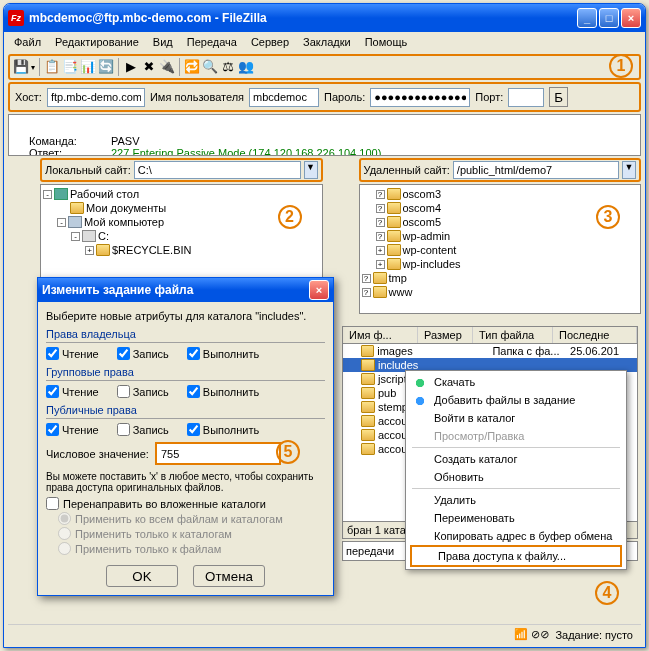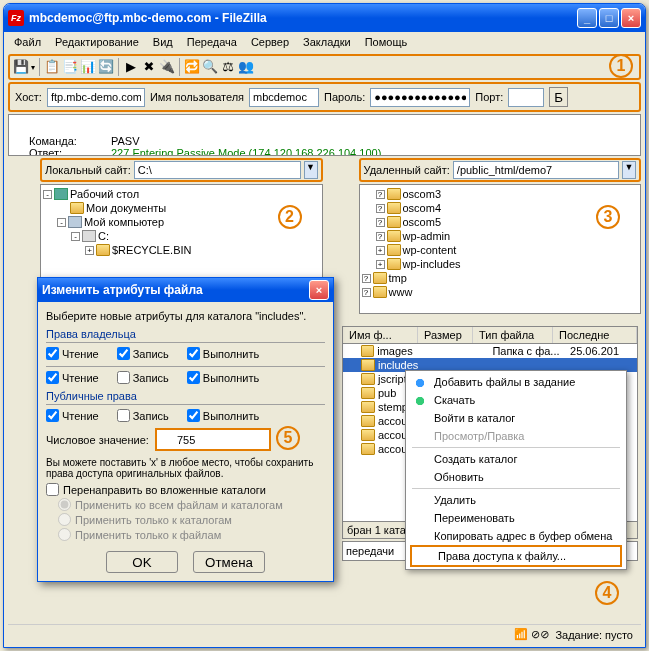--- a/index.html
+++ b/index.html
@@ -49,21 +49,21 @@
 .dialog { position: absolute; top: 277px; left: 37px; width: 297px; border: 1px solid #0054e3; background: #ece9d8; box-shadow: 3px 3px 8px rgba(0,0,0,0.5); z-index: 50; }
 .dialog .titlebar { border-radius: 0; height: 24px; }
 .dialog-body { padding: 8px; }
 .dialog-body .desc { margin-bottom: 6px; }
 .group { margin-bottom: 6px; }
 .group-title { color: #003399; }
 .group hr { border: none; border-top: 1px solid #a0a0a0; margin: 2px 0 4px; }
 .checks { display: flex; gap: 18px; }
 .checks label { display: flex; align-items: center; gap: 3px; }
 .numrow { display: flex; align-items: center; gap: 6px; margin: 6px 0; }
-.numrow input { border: 2px solid #e47c00; width: 116px; height: 23px; padding: 0 20px; font-size: 11px; position: relative; }
+.numrow input { border: 2px solid #e47c00; width: 126px; height: 23px; padding: 0 4px; font-size: 11px; position: relative; }
 .note { font-size: 10px; margin: 4px 0; }
 .radio-group { margin-left: 12px; color: #888; }
 .radio-group label { display: flex; align-items: center; gap: 4px; margin: 2px 0; }
 .dlg-btns { text-align: center; margin-top: 10px; }
 .dlg-btns button { width: 72px; height: 22px; margin: 0 6px; background: #ece9d8; border: 1px solid #888; border-radius: 3px; cursor: pointer; }
 
 
 .ctxmenu { position: absolute; top: 370px; left: 405px; width: 222px; background: #fff; border: 1px solid #888; box-shadow: 2px 2px 6px rgba(0,0,0,0.4); z-index: 40; padding: 2px; }
 .ctxmenu .mi { padding: 3px 8px 3px 26px; cursor: pointer; position: relative; }
 .ctxmenu .mi.ico::before { content: ''; position: absolute; left: 5px; top: 3px; width: 14px; height: 14px; }
@@ -305,37 +305,37 @@
 
   <div class="circled" style="right:26px;bottom:42px;">4</div>
 
   <div class="statusbar">
     <span>📶 ⊘⊘</span>
     <span>Задание: пусто</span>
   </div>
 </div>
 
 <div class="ctxmenu">
+  <div class="mi ico dl">Скачать</div>
   <div class="mi ico add">Добавить файлы в задание</div>
-  <div class="mi ico dl">Скачать</div>
   <div class="mi">Войти в каталог</div>
   <div class="mi dis">Просмотр/Правка</div>
   <hr>
   <div class="mi">Создать каталог</div>
   <div class="mi">Обновить</div>
   <hr>
   <div class="mi">Удалить</div>
   <div class="mi">Переименовать</div>
   <div class="mi">Копировать адрес в буфер обмена</div>
   <div class="mi boxed">Права доступа к файлу...</div>
 </div>
 
 <div class="dialog">
   <div class="titlebar">
-    <span class="title">Изменить атрибуты файла</span>
+    <span class="title">Изменить задание файла</span>
     <div class="winbtn close">×</div>
   </div>
   <div class="dialog-body">
     <div class="desc">Выберите новые атрибуты для каталога "includes".</div>
     <div class="group">
       <div class="group-title">Права владельца</div>
         <hr>
       <div class="checks">
         <label>
             <input type="checkbox" checked="" style="">
@@ -345,20 +345,21 @@
             <input type="checkbox" checked="" style="">
             <span>Запись</span>
           </label>
         <label>
             <input type="checkbox" checked="" style="">
             <span>Выполнить</span>
           </label>
       </div>
     </div>
     <div class="group">
+      <div class="group-title">Групповые права</div>
         <hr>
       <div class="checks">
         <label>
             <input type="checkbox" checked="" style="">
             <span>Чтение</span>
           </label>
         <label>
             <input type="checkbox" style="">
             <span>Запись</span>
           </label>

